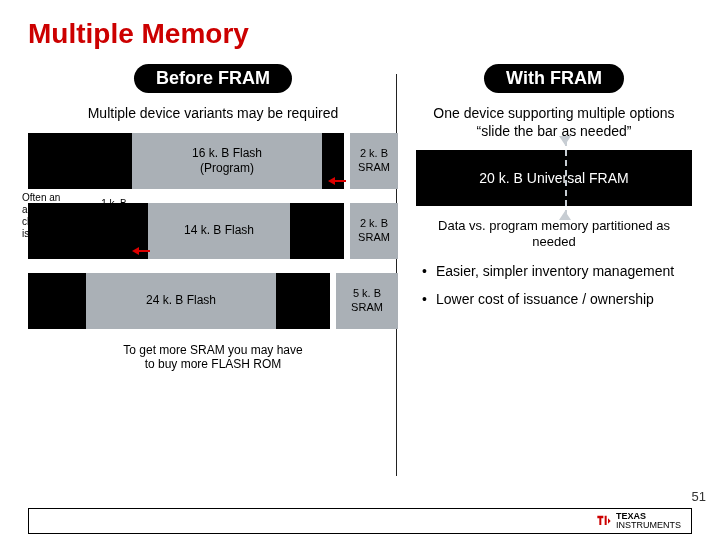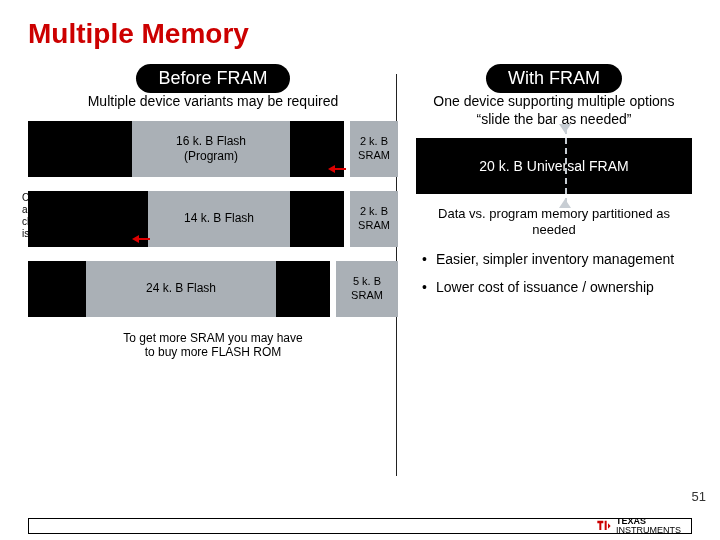--- a/index.html
+++ b/index.html
@@ -24,27 +24,27 @@
   }
   .cols {
     display: flex;
     gap: 18px;
   }
   .col-left { flex: 0 0 370px; position: relative; }
   .col-right { flex: 1; }
   .pill {
     background: #000;
     color: #fff;
-    font-weight: normal;
+    font-weight: bold;
     font-size: 18px;
     text-align: center;
     border-radius: 18px;
     padding: 4px 22px;
     display: inline-block;
-    margin-bottom: 0;
+    margin-bottom: 12px;
   }
   .pill-wrap { text-align: center; }
   .sub {
     font-size: 14px;
     text-align: center;
     margin-bottom: 10px;
     line-height: 1.25;
   }
   .row {
     display: flex;
@@ -148,21 +148,21 @@
   .page-num {
     position: absolute;
     right: 14px;
     bottom: 36px;
     font-size: 13px;
     color: #333;
   }
   .footer-bar {
     position: absolute;
     left: 28px; right: 28px; bottom: 6px;
-    height: 16px;
+    height: 26px;
     border: 1px solid #000;
     display: flex;
     align-items: center;
     justify-content: flex-end;
     padding-right: 10px;
   }
   .ti-logo {
     display: flex;
     align-items: center;
     gap: 4px;
@@ -196,21 +196,21 @@
   <div class="cols">
 
     <div class="col-left">
       <div class="pill-wrap">
         <div class="pill">Before FRAM</div>
       </div>
       <div class="sub">Multiple device variants may be required</div>
 
       <div class="row">
         <div class="seg black-bg" style="width:104px"></div>
-        <div class="seg gray-bg" style="width:158px; white-space:pre-line">16 k. B Flash
+        <div class="seg gray-bg" style="width:190px; white-space:pre-line">16 k. B Flash
 (Program)</div>
         <div class="seg black-bg" style="flex:1"></div>
         <div class="gap"></div>
         <div class="seg gray-bg" style="width:48px; white-space:pre-line; font-size:11px">2 k. B
 SRAM</div>
         <span class="arrow-red" style="right:52px; top:44px"></span>
       </div>
 
       <div class="row">
         <div class="seg black-bg" style="width:120px"></div>

